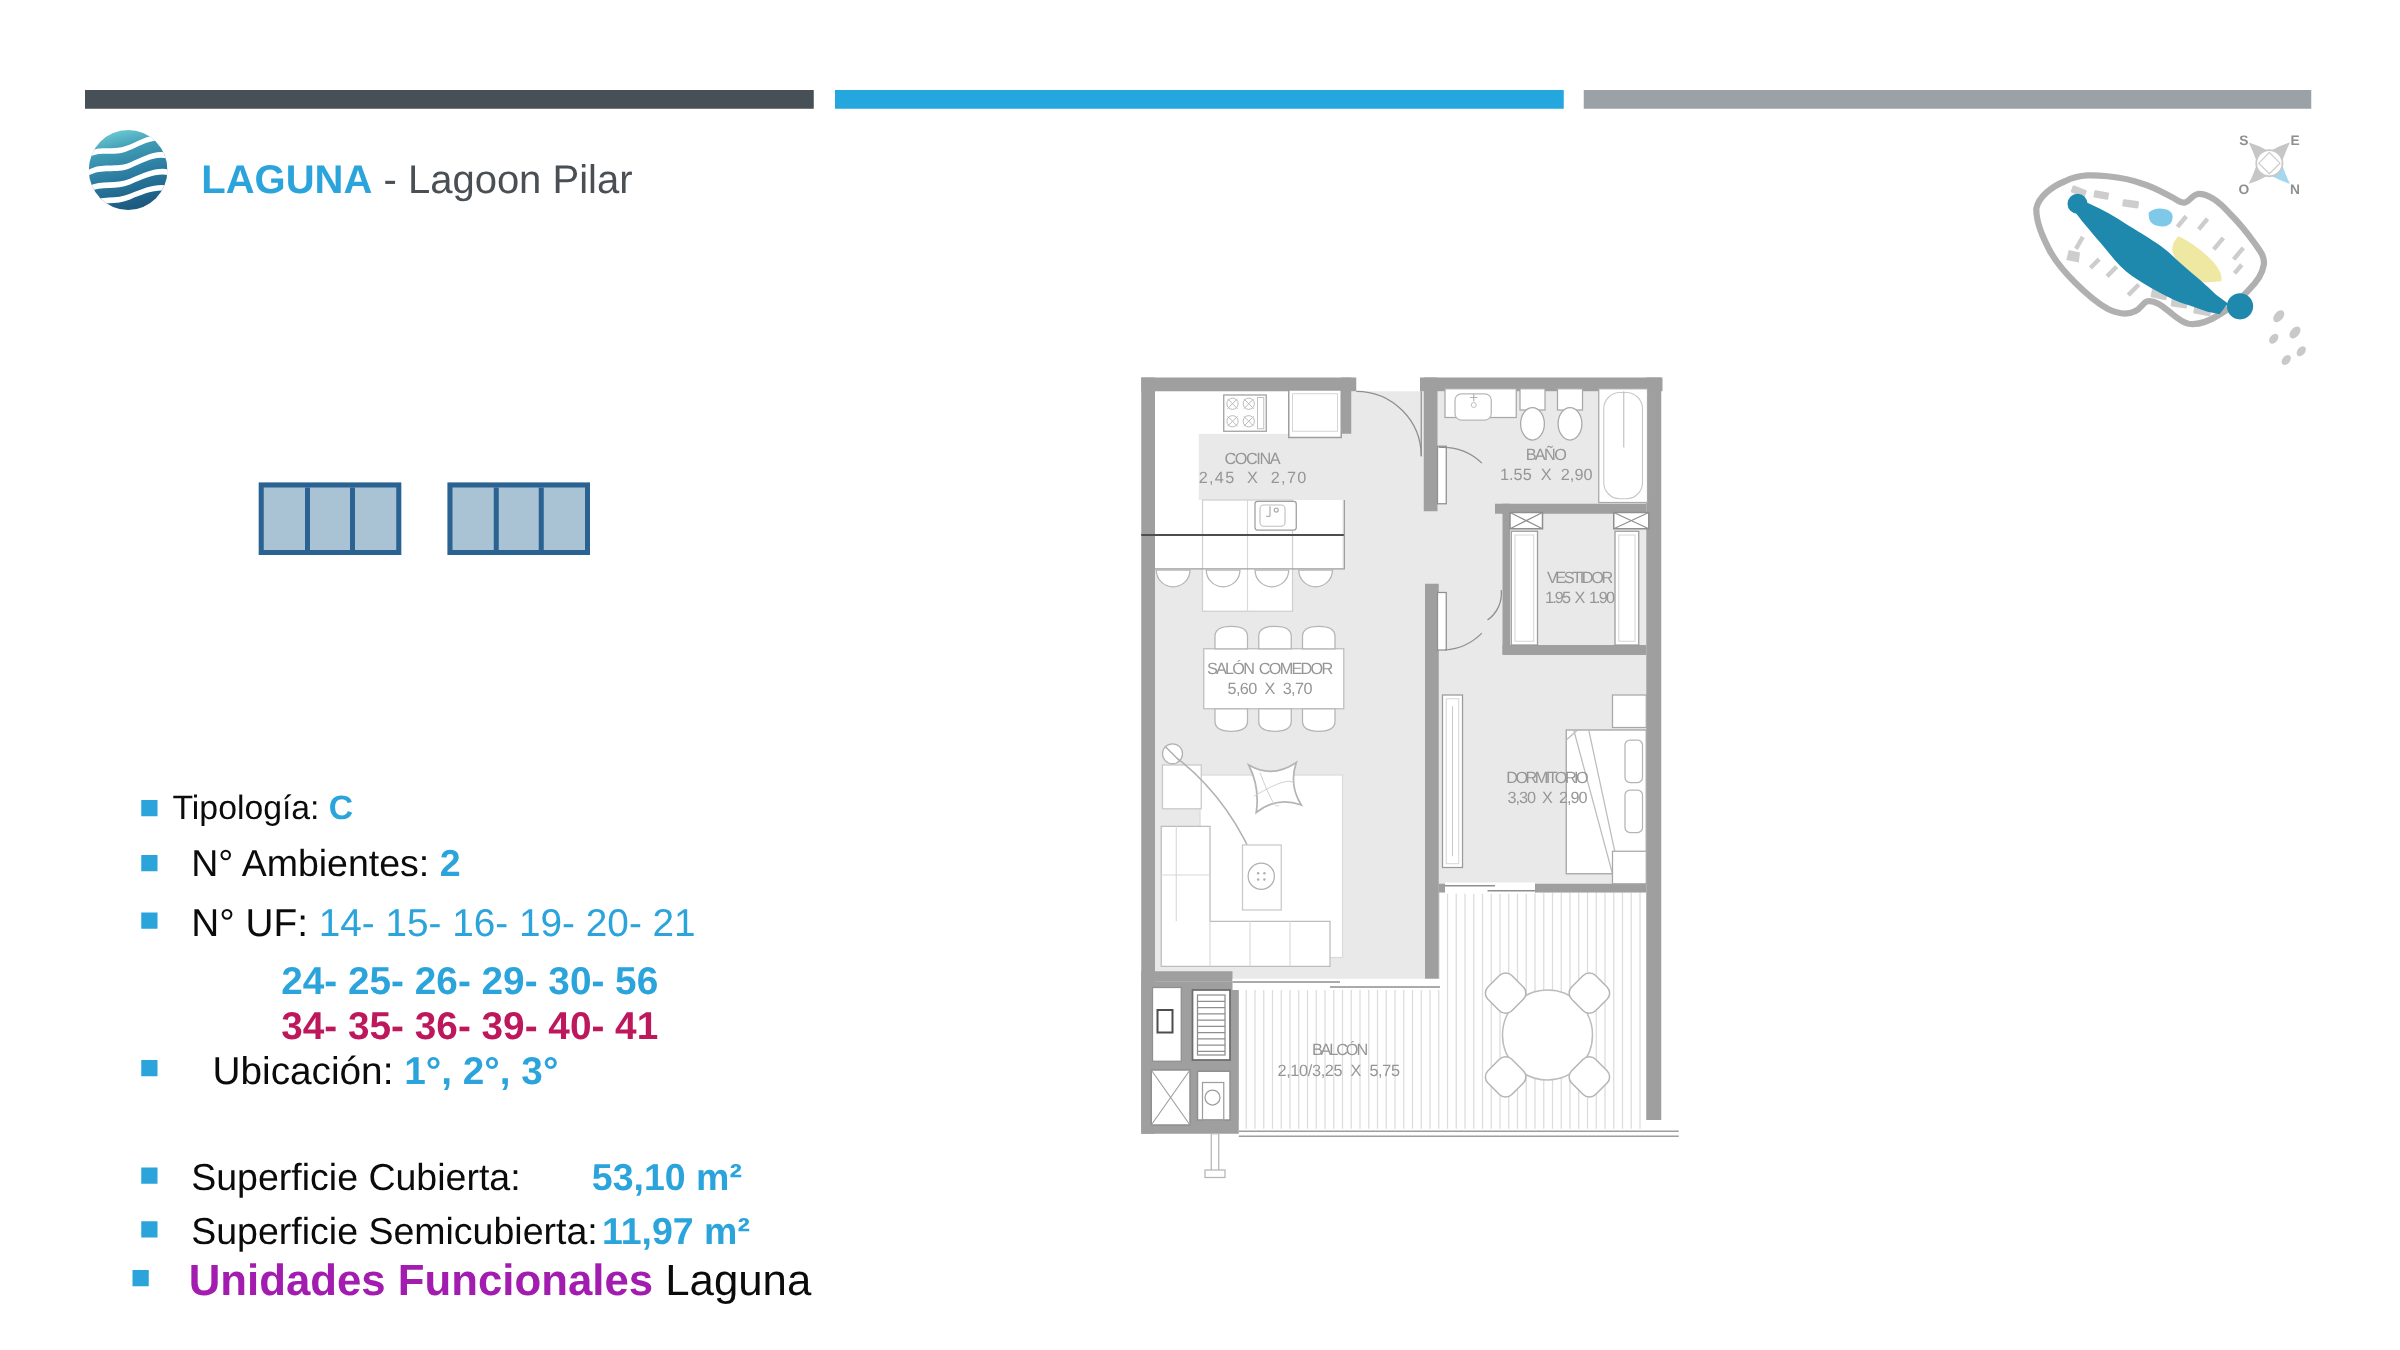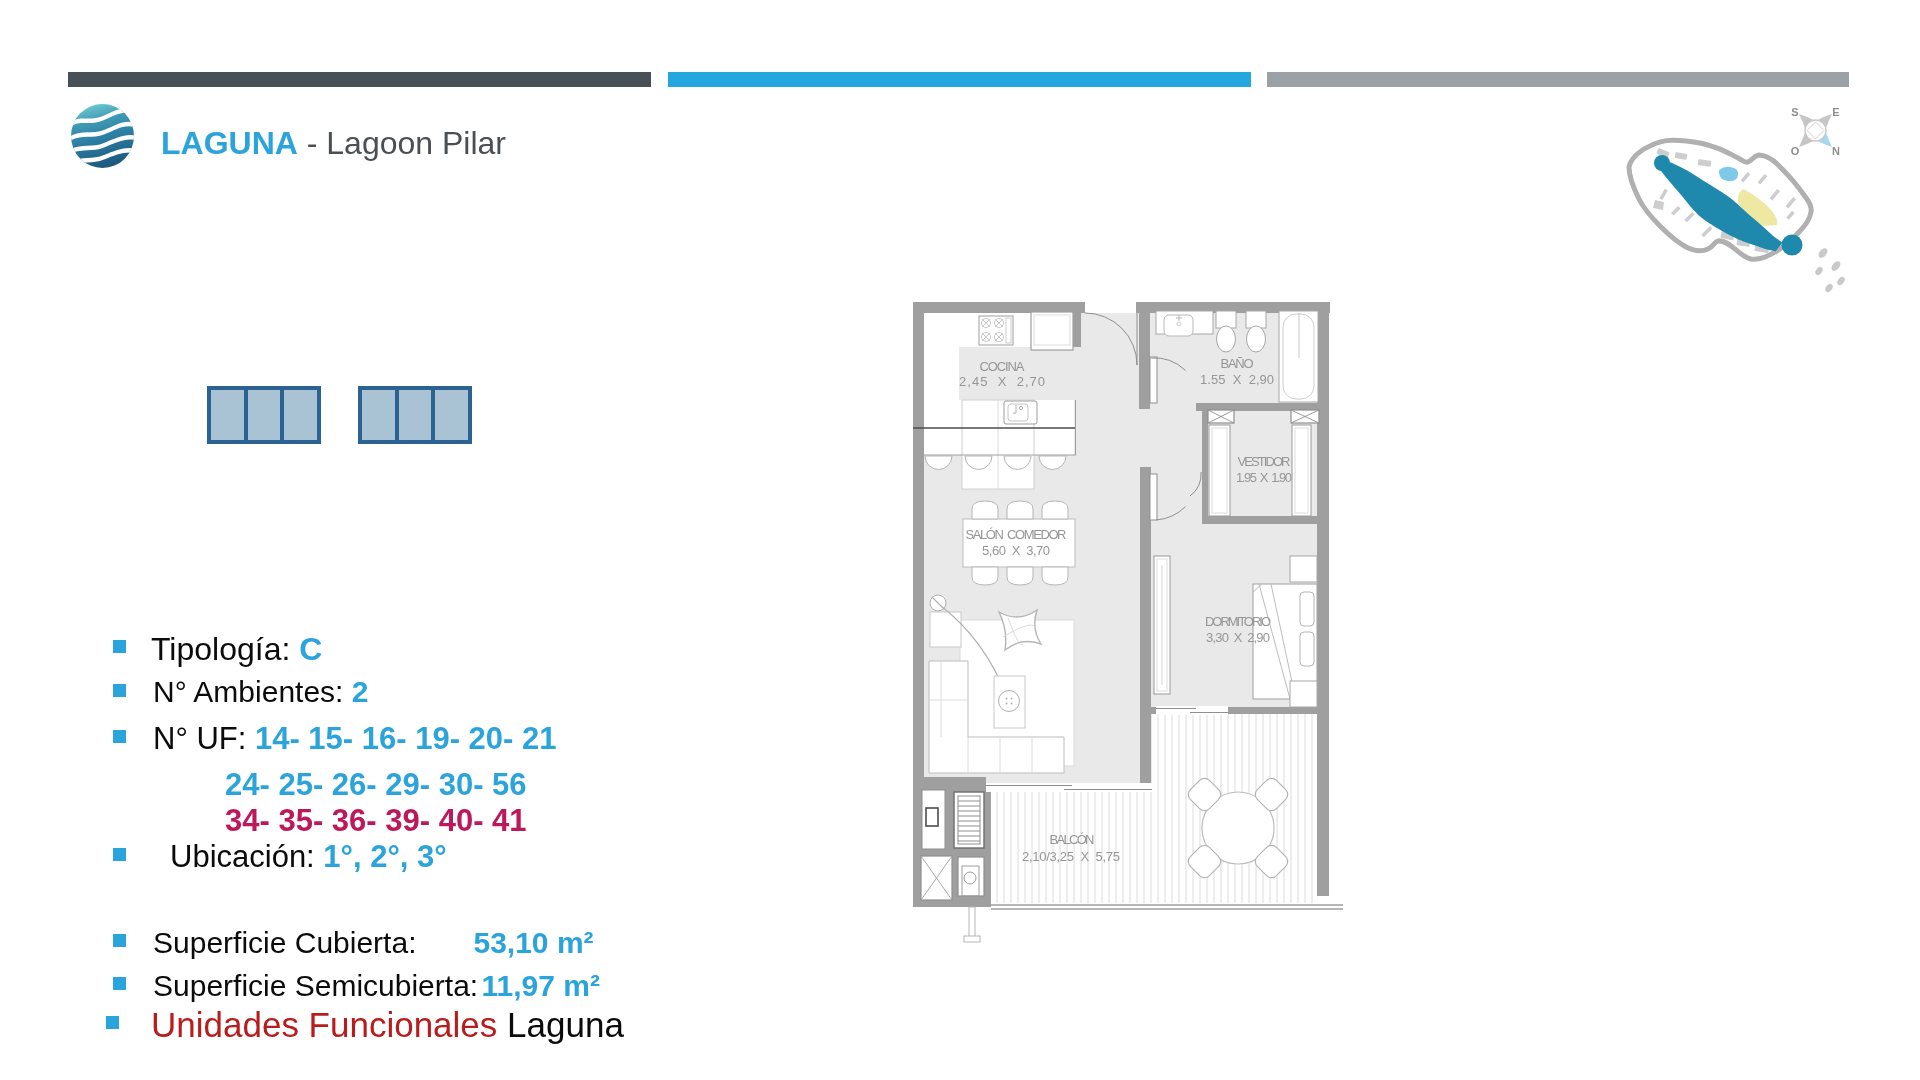--- a/index.html
+++ b/index.html
@@ -46,43 +46,43 @@
   <div style="flex:1;"></div>
 </div>
 
 <div class="abs" style="left:358px;top:386px;width:106px;height:50px;border:4px solid #2a6391;background:#a9c3d5;display:flex;">
   <div style="flex:1;border-right:4px solid #2a6391;"></div>
   <div style="flex:1;border-right:4px solid #2a6391;"></div>
   <div style="flex:1;"></div>
 </div>
 
 <div class="abs" style="left:113px;top:640px;width:13px;height:13px;background:#2ba4dc;"></div>
-<div class="abs" style="left:151px;top:631px;font-size:32px;color:#0b0b0b;">Tipología: <span style="color:#2ba4dc;font-weight:bold;">C</span></div>
+<div class="abs" style="left:138px;top:631px;font-size:27px;color:#0b0b0b;">Tipología: <span style="color:#2ba4dc;font-weight:bold;">C</span></div>
 
 <div class="abs" style="left:113px;top:684px;width:13px;height:13px;background:#2ba4dc;"></div>
 <div class="abs" style="left:153px;top:675px;font-size:30px;color:#0b0b0b;">N° Ambientes: <span style="color:#2ba4dc;font-weight:bold;">2</span></div>
 
 <div class="abs" style="left:113px;top:730px;width:13px;height:13px;background:#2ba4dc;"></div>
-<div class="abs" style="left:153px;top:721px;font-size:31px;color:#0b0b0b;">N° UF: <span style="color:#2ba4dc;font-weight:bold;">14- 15- 16- 19- 20- 21</span></div>
+<div class="abs" style="left:153px;top:721px;font-size:31px;color:#0b0b0b;">N° UF: <span style="color:#2ba4dc;font-weight:normal;">14- 15- 16- 19- 20- 21</span></div>
 
 <div class="abs" style="left:225px;top:767px;font-size:31px;color:#2ba4dc;font-weight:bold;">24- 25- 26- 29- 30- 56</div>
 
 <div class="abs" style="left:225px;top:803px;font-size:31px;color:#be185d;font-weight:bold;">34- 35- 36- 39- 40- 41</div>
 
 <div class="abs" style="left:113px;top:848px;width:13px;height:13px;background:#2ba4dc;"></div>
 <div class="abs" style="left:170px;top:839px;font-size:31px;color:#0b0b0b;">Ubicación: <span style="color:#2ba4dc;font-weight:bold;">1°, 2°, 3°</span></div>
 
 <div class="abs" style="left:113px;top:934px;width:13px;height:13px;background:#2ba4dc;"></div>
 <div class="abs" style="left:153px;top:926px;font-size:30px;color:#0b0b0b;">Superficie Cubierta:<span style="color:#2ba4dc;font-weight:bold;margin-left:57px;margin-top:48px;">53,10 m²</span></div>
 
 <div class="abs" style="left:113px;top:977px;width:13px;height:13px;background:#2ba4dc;"></div>
 <div class="abs" style="left:153px;top:969px;font-size:30px;color:#0b0b0b;">Superficie Semicubierta: <span style="color:#2ba4dc;font-weight:bold;margin-left:-5px;">11,97 m²</span></div>
 
 <div class="abs" style="left:106px;top:1016px;width:13px;height:13px;background:#2ba4dc;"></div>
-<div class="abs" style="left:151px;top:1005px;font-size:35px;color:#0b0b0b;"><span style="color:#b91c1c;font-weight:normal;">Unidades Funcionales</span> Laguna</div>
+<div class="abs" style="left:151px;top:1005px;font-size:35px;color:#0b0b0b;"><span style="color:#a21caf;font-weight:bold;">Unidades Funcionales</span> Laguna</div>
 
 <svg class="abs" style="left:0;top:0;" width="1920" height="1080" viewBox="0 0 1920 1080">
 <g font-family="Liberation Sans, sans-serif">
 
 <rect x="924" y="313" width="393" height="583" fill="#e9e9e9"></rect>
 
 <rect x="924" y="313" width="150" height="142" fill="#ffffff"></rect>
 
 <rect x="959" y="347" width="122" height="53" fill="#e9e9e9"></rect>
 

